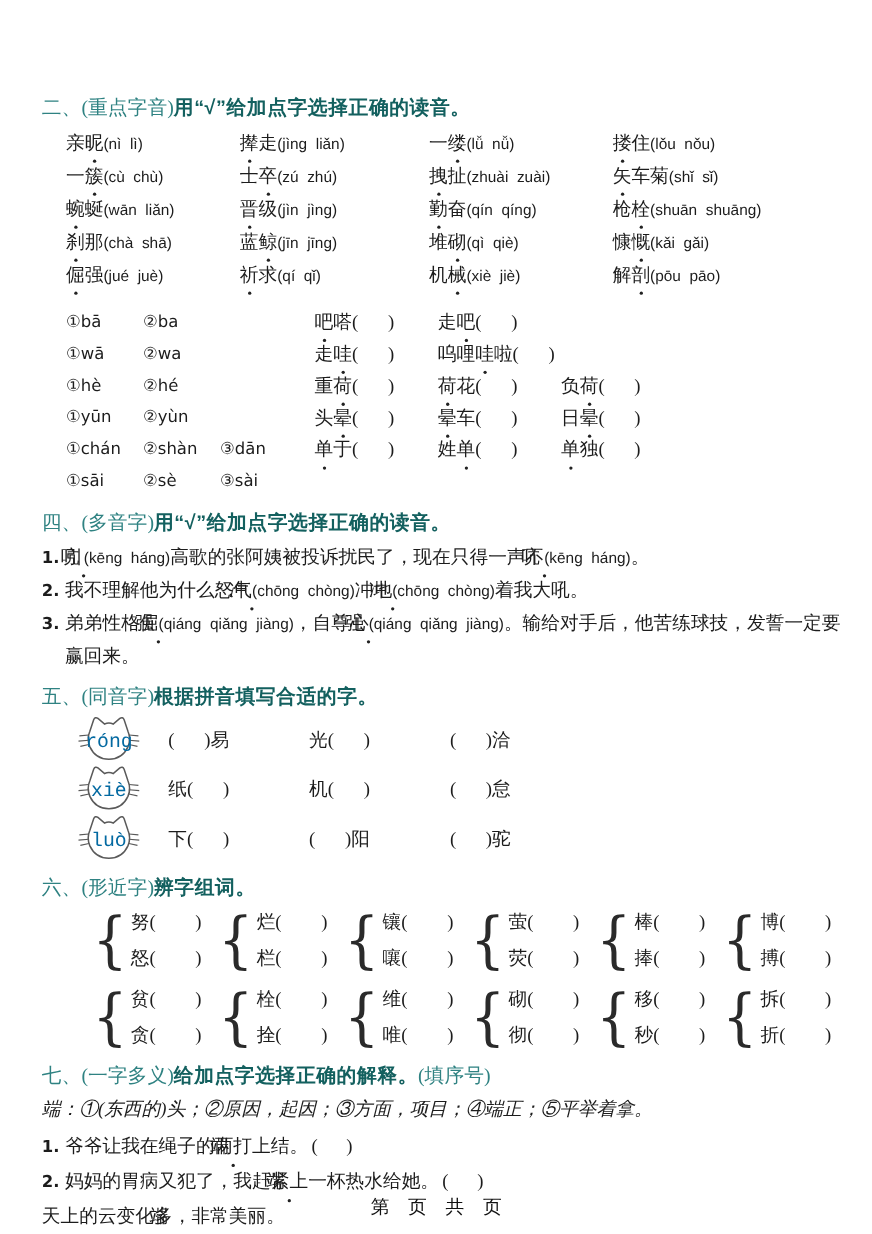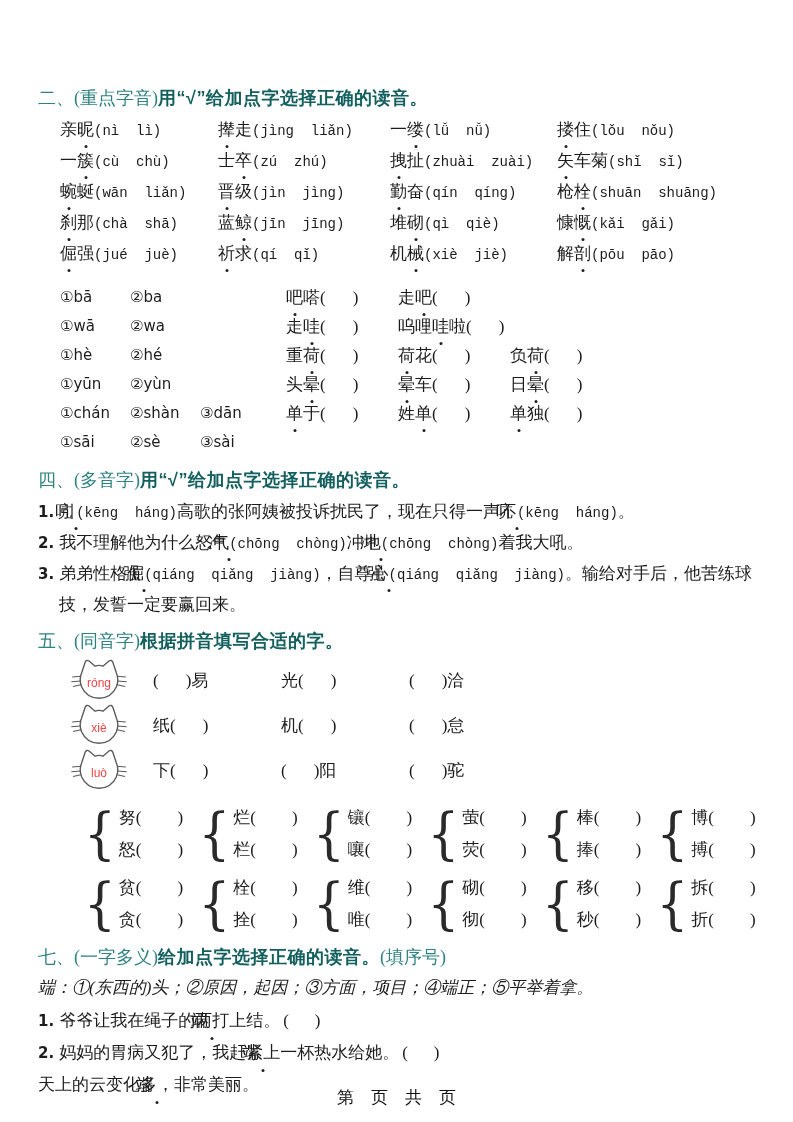--- a/index.html
+++ b/index.html
@@ -14,21 +14,21 @@
     margin: 0 auto;
   }
   .content { padding: 86px 18px 0 38px; }
 
   .sec { margin-bottom: 10px; }
   .sec-header { font-size: 18px; line-height: 24px; margin-bottom: 5px; }
   .sec-kai { color:#2f8282; font-weight: normal; }
   .sec-title { color:#13605f; font-weight: bold; font-family:"Liberation Sans","DejaVu Sans",sans-serif; letter-spacing:0.5px; }
 
   .word, .s3-word, .s5-item, .pair-entry, .sent, .def { font-size: 17px; }
-  .py { font-family: Liberation Mono, monospace; font-size: 14px; white-space: pre; }
+  .py { font-family: Liberation Sans, sans-serif; font-size: 14px; white-space: pre; }
 
   .dotchar { position: relative; display: inline-block; }
   .dotchar::after {
     content:""; position:absolute; left:50%; bottom:-4px;
     transform:translateX(-50%);
     width:3px; height:3px; border-radius:50%; background:#222;
   }
 
   
   .s2-rows { display:grid; grid-template-columns: 158px 172px 167px auto; padding-left:22px; }
@@ -45,21 +45,21 @@
   .gap { display:inline-block; }
 
   
   .sent { line-height: 29px; padding-left: 21px; text-indent: -21px; }
   .num { font-family:"DejaVu Sans",sans-serif; font-weight:bold; font-size:15px; margin-right:5px; }
 
   
   .s5-row { display:flex; align-items:center; height: 45px; padding-left: 33px; }
   .cat { position:relative; width:56px; height:45px; margin-right:26px; flex-shrink:0; }
   .cat-py { position:absolute; left:50%; top:56%; transform:translate(-50%,-50%);
-            color:#ef4444; font-family:Liberation Sans, sans-serif; font-size:12px; }
+            color:#0369a1; font-family:Liberation Mono, monospace; font-size:18px; }
   .s5-item { width: 128px; white-space:nowrap; }
 
   
   .s6-row { display:grid; grid-template-columns: repeat(6, 1fr); padding-left: 46px; padding-right: 4px; margin-bottom: 8px; }
   .pair { display:flex; align-items:center; height: 62px; }
   .brace { font-family:"DejaVu Serif",serif; font-size:50px; line-height:1; transform:scaleY(1.12); color:#2a2a2a; margin-right:3px; font-weight:normal; }
   .pair-col { display:flex; flex-direction:column; justify-content:space-between; height:58px; }
   .pair-entry { line-height:26px; white-space:nowrap; }
 
   
@@ -212,20 +212,21 @@
                 <path d="M63 22 L53 21 M64 27.5 L53 26.5 M62 33 L53 31" fill="none" stroke="#5a5a5a" stroke-width="1.2"></path>
               </svg><span class="cat-py">luò</span></span>
             <span class="s5-item">下<span class="blank">(<span class="gap" style="width: 27px;"></span>)</span></span>
             <span class="s5-item"><span class="blank">(<span class="gap" style="width: 27px;"></span>)</span>阳</span>
             <span class="s5-item"><span class="blank">(<span class="gap" style="width: 27px;"></span>)</span>驼</span>
           </div>
         </div>
     </div>
 
     <div class="sec m-s6">
+      <div class="sec-header"><span class="sec-kai">六、</span><span class="sec-kai">(形近字)</span><span class="sec-title">辨字组词。</span></div>
       <div id="s6-rows">
           <div class="s6-row">
             <div class="pair">
               <span class="brace">{</span>
               <div class="pair-col">
                 <div class="pair-entry">努<span class="blank">(<span class="gap" style="width: 36px;"></span>)</span></div>
                 <div class="pair-entry">怒<span class="blank">(<span class="gap" style="width: 36px;"></span>)</span></div>
               </div>
             </div>
             <div class="pair">
@@ -305,21 +306,21 @@
               <div class="pair-col">
                 <div class="pair-entry">拆<span class="blank">(<span class="gap" style="width: 36px;"></span>)</span></div>
                 <div class="pair-entry">折<span class="blank">(<span class="gap" style="width: 36px;"></span>)</span></div>
               </div>
             </div>
           </div>
         </div>
     </div>
 
     <div class="sec s7 m-s7">
-      <div class="sec-header"><span class="sec-kai">七、</span><span class="sec-kai">(一字多义)</span><span class="sec-title">给加点字选择正确的读音。</span><span class="sec-kai">(填序号)</span></div>
+      <div class="sec-header"><span class="sec-kai">七、</span><span class="sec-kai">(一字多义)</span><span class="sec-title">给加点字选择正确的解释。</span><span class="sec-kai">(填序号)</span></div>
       <div class="def">端：①(东西的)头；②原因，起因；③方面，项目；④端正；⑤平举着拿。</div>
       <div id="s7-items">
           <div class="sent"><span class="num">1.</span>爷爷让我在绳子的两<span class="dotchar">端</span>打上结。<span class="blank">(<span class="gap" style="width: 26px;"></span>)</span></div>
           <div class="sent"><span class="num">2.</span>妈妈的胃病又犯了，我赶紧<span class="dotchar">端</span>上一杯热水给她。<span class="blank">(<span class="gap" style="width: 26px;"></span>)</span></div>
           <div class="sent">天上的云变化多<span class="dotchar">端</span>，非常美丽。</div>
         </div>
     </div>
 
   </div>
 

